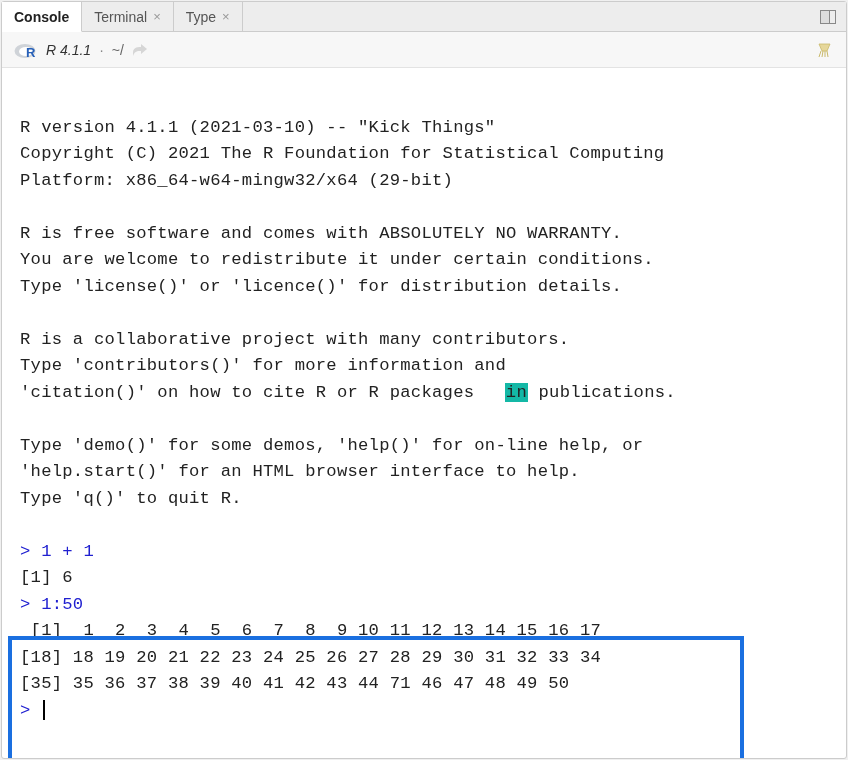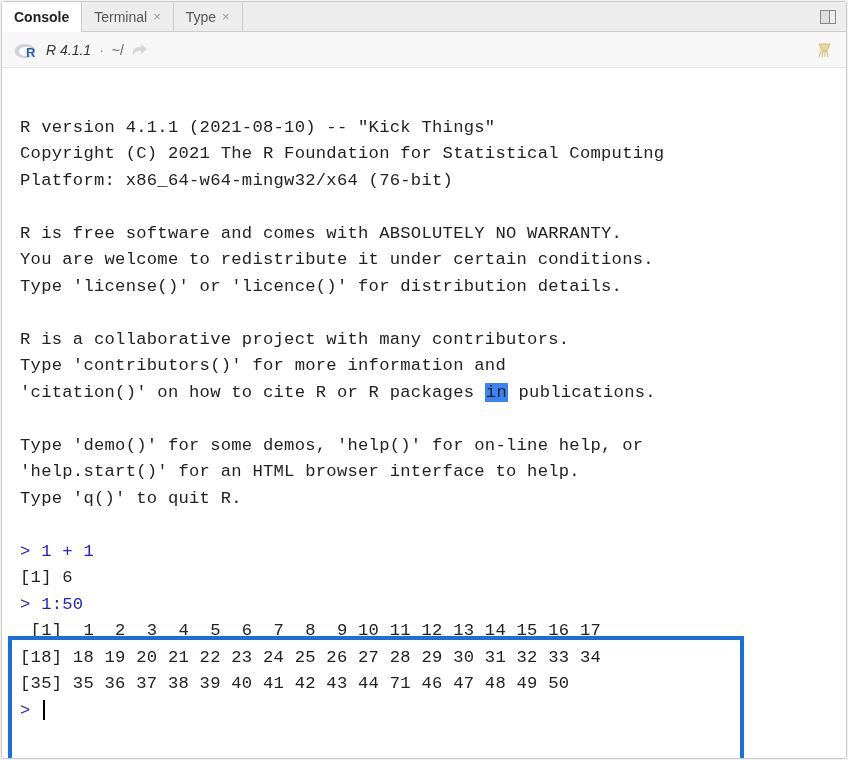--- a/index.html
+++ b/index.html
@@ -98,22 +98,23 @@
       line-height: 26.5px;
       letter-spacing: 0.25px;
       color: #222;
       white-space: pre;
       overflow: auto;
       position: relative;
     }
     .r-prompt-line { color: #2020d0; }
     .r-output { color: #222; }
     .highlight-mark {
-      background: #3b82f6;
+      background: #14b8a6;
       padding: 0 1px;
+      margin-left: 20px;
     }
     .selection-box {
       position: absolute;
       border: 4px solid #1a6fe0;
       background: transparent;
       pointer-events: none;
     }
     .cursor {
       display: inline-block;
       width: 2px;
@@ -171,23 +172,23 @@
         <path d="M3 2 L14 2 L11 9 L6 9 Z" fill="#e6d79a" stroke="#c9b96a" stroke-width="0.8"></path>
         <line x1="5" y1="9" x2="3" y2="15" stroke="#c9b96a" stroke-width="1"></line>
         <line x1="7" y1="9" x2="6" y2="15" stroke="#c9b96a" stroke-width="1"></line>
         <line x1="9" y1="9" x2="9" y2="15" stroke="#c9b96a" stroke-width="1"></line>
         <line x1="11" y1="9" x2="12" y2="15" stroke="#c9b96a" stroke-width="1"></line>
       </svg>
     </span>
   </div>
 
   <div class="console-body">
-<span class="r-output">R version 4.1.1 (2021-08-10) -- "Kick Things"</span>
+<span class="r-output">R version 4.1.1 (2021-03-10) -- "Kick Things"</span>
 <span class="r-output">Copyright (C) 2021 The R Foundation for Statistical Computing</span>
-<span class="r-output">Platform: x86_64-w64-mingw32/x64 (76-bit)</span>
+<span class="r-output">Platform: x86_64-w64-mingw32/x64 (29-bit)</span>
 
 <span class="r-output">R is free software and comes with ABSOLUTELY NO WARRANTY.</span>
 <span class="r-output">You are welcome to redistribute it under certain conditions.</span>
 <span class="r-output">Type 'license()' or 'licence()' for distribution details.</span>
 
 <span class="r-output">R is a collaborative project with many contributors.</span>
 <span class="r-output">Type 'contributors()' for more information and</span>
 <span class="r-output"><span>'citation()' on how to cite R or R packages </span><span class="highlight-mark">in</span><span> publications.</span></span>
 
 <span class="r-output">Type 'demo()' for some demos, 'help()' for on-line help, or</span>

